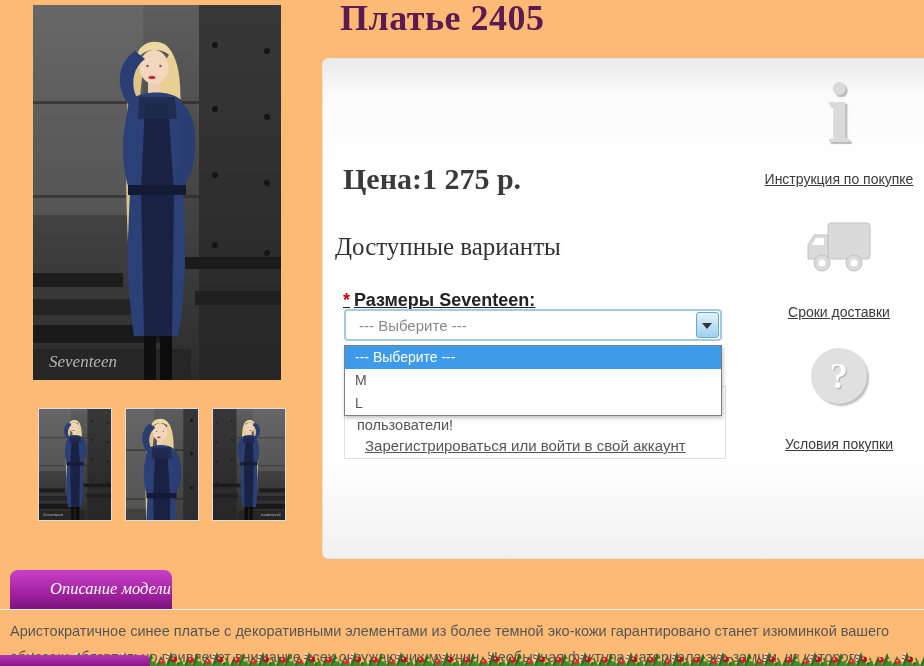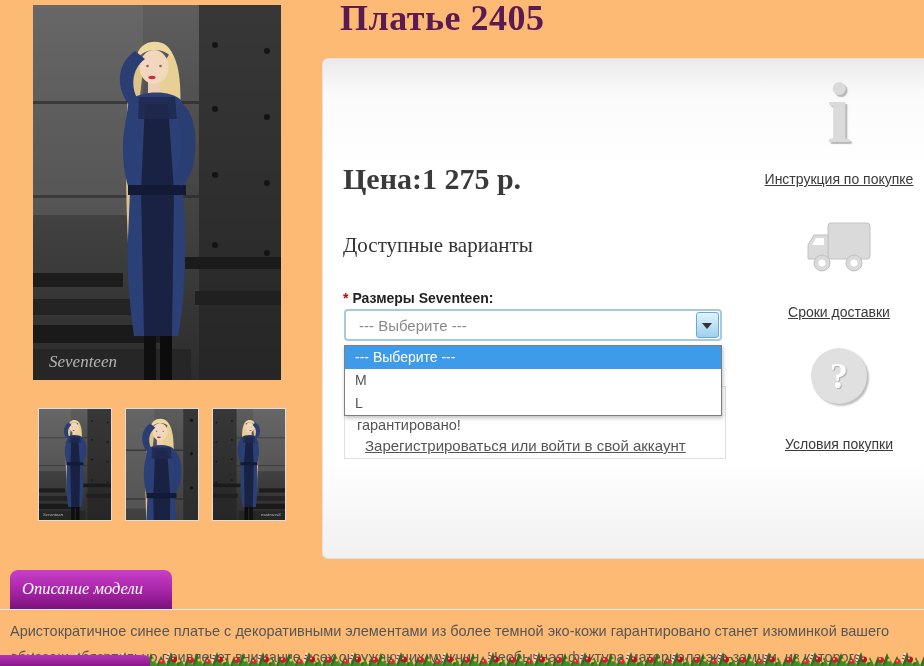--- a/index.html
+++ b/index.html
@@ -39,24 +39,24 @@
   .attr-block { position:absolute; left:20px; top:8px; font-family:"Liberation Serif", serif; }
   .attr-line { font-style:italic; font-size:15px; color:#1c1c1c; line-height:20px; }
   .attr-line b { font-weight:bold; }
 
   .price-line {
     position:absolute; left:20px; top:103px;
     font-family:"Liberation Serif", serif; font-weight:bold;
     font-size:30px; color:#3a3a3a;
   }
   .variants-heading {
-    position:absolute; left:20px; top:174px;
-    font-family:"Liberation Serif", serif; font-size:21px; color:#333;
-  }
-  .size-label-row { position:absolute; left:20px; top:231px; font-size:14px; font-weight:bold; color:#222; }
+    position:absolute; left:12px; top:174px;
+    font-family:"Liberation Serif", serif; font-size:25px; color:#333;
+  }
+  .size-label-row { position:absolute; left:20px; top:231px; font-size:18px; font-weight:bold; color:#222;text-decoration:underline; }
   .req { color:#cc0000; margin-right:4px; }
 
   
   .select-box {
     position:absolute; left:21px; top:250px; width:378px; height:32px;
     background:#fff; border:2px solid #a6c9e2; border-radius:4px;
     cursor:pointer; z-index:10;
   }
   .select-value {
     position:absolute; left:13px; top:6px; font-size:15px; color:#8a8a8a;
@@ -114,21 +114,21 @@
   }
   .link-3 { top:377px; }
 
   
   .desc-tab {
     position:absolute; left:10px; top:570px; width:162px; height:39px;
     background:linear-gradient(180deg,#c93fc9 0%,#a524a5 55%,#7d117d 100%);
     border-radius:8px 8px 0 0; cursor:pointer; z-index:20;
   }
   .desc-tab span {
-    display:block; padding-left:12px; line-height:38px;
+    display:block; padding-left:40px; line-height:38px;
     font-family:"Liberation Serif", serif; font-style:italic;
     font-size:16.5px; color:#fff;
   }
   .desc-section {
     position:absolute; left:0; top:609px; width:924px; height:57px;
     border-top:1px solid #efefef; overflow:hidden;
   }
   .desc-text {
     position:absolute; left:10px; top:9px; width:882px;
     font-size:14.5px; color:#565656; line-height:25.5px;
@@ -256,21 +256,21 @@
         </span>
     </div>
 
     <div class="dropdown">
       <div class="option selected">--- Выберите ---</div>
       <div class="option">M</div>
       <div class="option">L</div>
     </div>
 
     <div class="login-box">
-      <div class="login-note">гарантировано!</div>
+      <div class="login-note">пользователи!</div>
       <a class="login-link">Зарегистрироваться или войти в свой аккаунт</a>
     </div>
 
     <div class="side-icons">
       <div class="icon-info">i</div>
       <a class="side-link link-1">Инструкция по покупке</a>
 
       <svg class="icon-truck" width="70" height="54" viewBox="0 0 70 54">
         <rect x="24" y="2" width="42" height="36" rx="3" fill="#dadada" stroke="#c2c2c2"></rect>
         <path d="M24 14 L10 14 L4 24 L4 38 L24 38 Z" fill="#dadada" stroke="#c2c2c2"></path>

